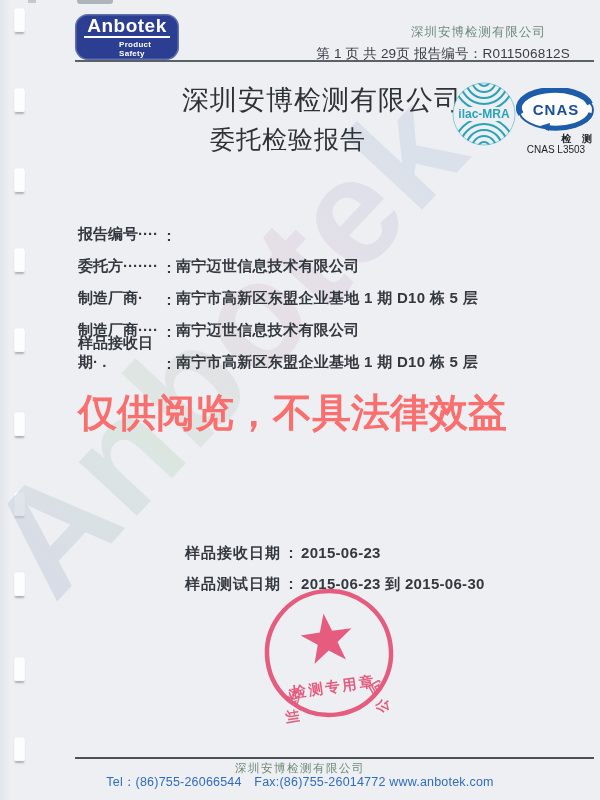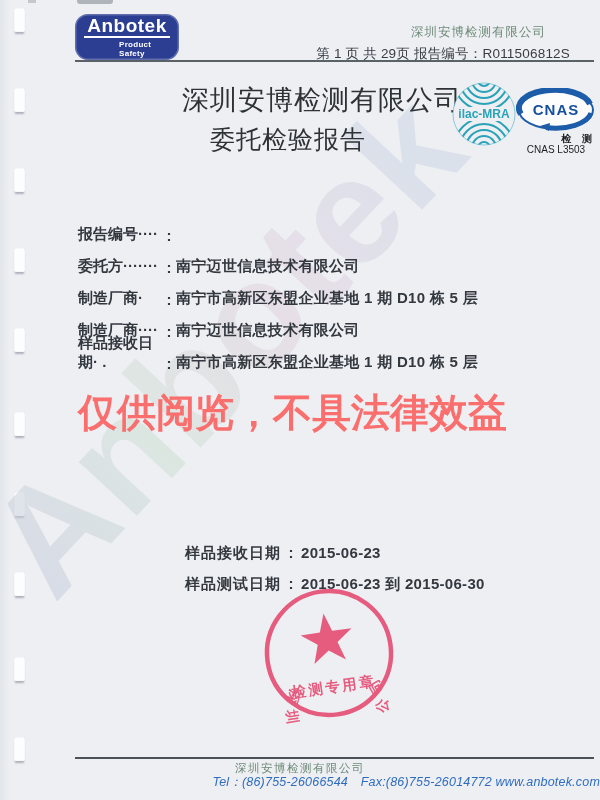--- a/index.html
+++ b/index.html
@@ -55,21 +55,21 @@
   .dates{position:absolute;left:185px;top:544px;z-index:3;}
   .drow{display:flex;height:31px;font-size:15px;font-weight:600;color:#33383f;}
   .drow .lbl{width:98px;flex:none;letter-spacing:1px;}
   .drow .sep{width:16px;flex:none;text-align:center;}
   .drow .val{margin-left:2px;white-space:nowrap;letter-spacing:.3px;}
   
   .stamp{position:absolute;left:260px;top:584px;width:138px;height:138px;z-index:5;opacity:.88;transform:rotate(-8deg);}
   
   .rule-bottom{position:absolute;left:75px;top:757px;width:519px;height:2px;background:#4c5258;}
   .footer-company{position:absolute;left:0;right:0;top:761px;text-align:center;font-size:11.5px;color:#6e8a78;letter-spacing:1.5px;}
-  .footer-contact{position:absolute;left:0;right:0;top:774px;text-align:right;font-size:12.5px;color:#2f6cc0;letter-spacing:.2px;font-style:italic;}
+  .footer-contact{position:absolute;left:0;right:0;top:774px;text-align:center;font-size:12.5px;color:#2f6cc0;letter-spacing:.2px;}
   .content{position:relative;z-index:2;}
 </style>
 </head>
 <body>
 
 <div class="page">
 
   <div class="smudge"></div>
   <div class="smudge2"></div>
 

